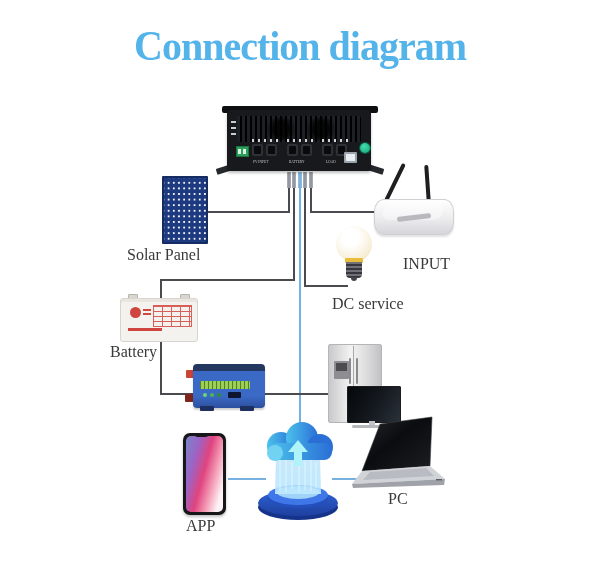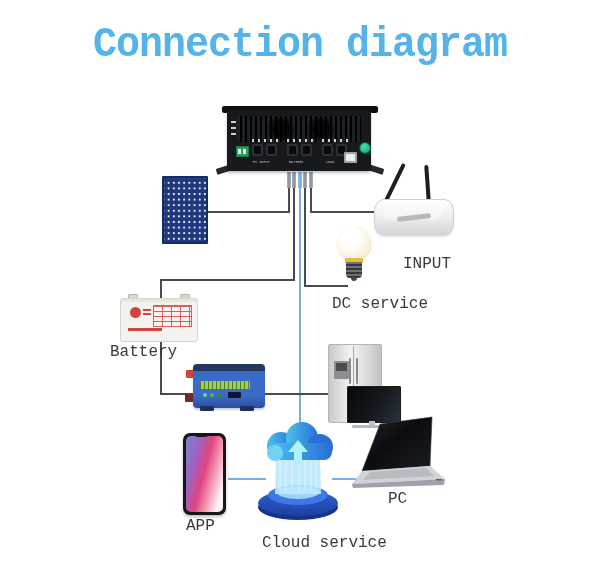--- a/index.html
+++ b/index.html
@@ -1,17 +1,17 @@
 <!DOCTYPE html>
 <html style="--title-blue: #54b4ea; --line-dark: #4b4b4f; --line-blue: #76b1e1; --cloud-blue: #2a6fd6;"><head>
 <meta charset="utf-8">
 <style>
   html,body{margin:0;padding:0;background:#fff;}
   #canvas{position:relative;width:600px;height:587px;background:#ffffff;overflow:hidden;
-          font-family:Liberation Mono, monospace;}
+          font-family:Liberation Serif, serif;}
   .abs{position:absolute;}
 
   
   .title{left:0;top:22px;width:600px;text-align:center;
          font-size:40px;font-weight:800;letter-spacing:-1px;
          color:var(--title-blue,#54b4ea);transform:scaleY(1.08);}
 
   
   .lbl{font-size:16px;color:#3a3a3a;}
 
@@ -170,20 +170,21 @@
   <div class="abs pwr-btn"></div>
   <div class="abs eth">
       <i></i>
     </div>
 
   <div class="abs portlbl" style="left:253px;top:160px;">PV INPUT</div>
   <div class="abs portlbl" style="left:289px;top:160px;">BATTERY</div>
   <div class="abs portlbl" style="left:326px;top:160px;">LOAD</div>
 
   <div class="abs solar"></div>
+  <div class="abs lbl" style="left:127px;top:246px;">Solar Panel</div>
 
   <div class="abs antenna" style="left:381px;top:159px;height:48px;transform:rotate(26deg);"></div>
   <div class="abs antenna" style="left:427px;top:165px;height:40px;transform:rotate(-4deg);"></div>
   <div class="abs router-body"></div>
   <div class="abs router-top"></div>
   <div class="abs router-slot"></div>
   <div class="abs lbl" style="left:403px;top:255px;">INPUT</div>
 
   <div class="abs bulb-globe"></div>
   <div class="abs bulb-band"></div>
@@ -279,15 +280,14 @@
     </g>
 
     <circle cx="29" cy="26" r="14" fill="url(#cg)"></circle>
     <circle cx="50" cy="18" r="16" fill="url(#cg)"></circle>
     <circle cx="68" cy="27" r="13" fill="#2a6fd6"></circle>
     <rect x="17" y="23" width="63" height="17" rx="8" fill="url(#cg)"></rect>
     <circle cx="23" cy="33" r="8" fill="#72d2f2"></circle>
 
     <polygon points="46,20 56,32 50,32 50,46 42,46 42,32 36,32" fill="#aef4fa"></polygon>
   </svg>
-  <div class="abs lbl" style="left:262px;top:534px;">Cloud service</div>
 
 </div>
 
 </body></html>

